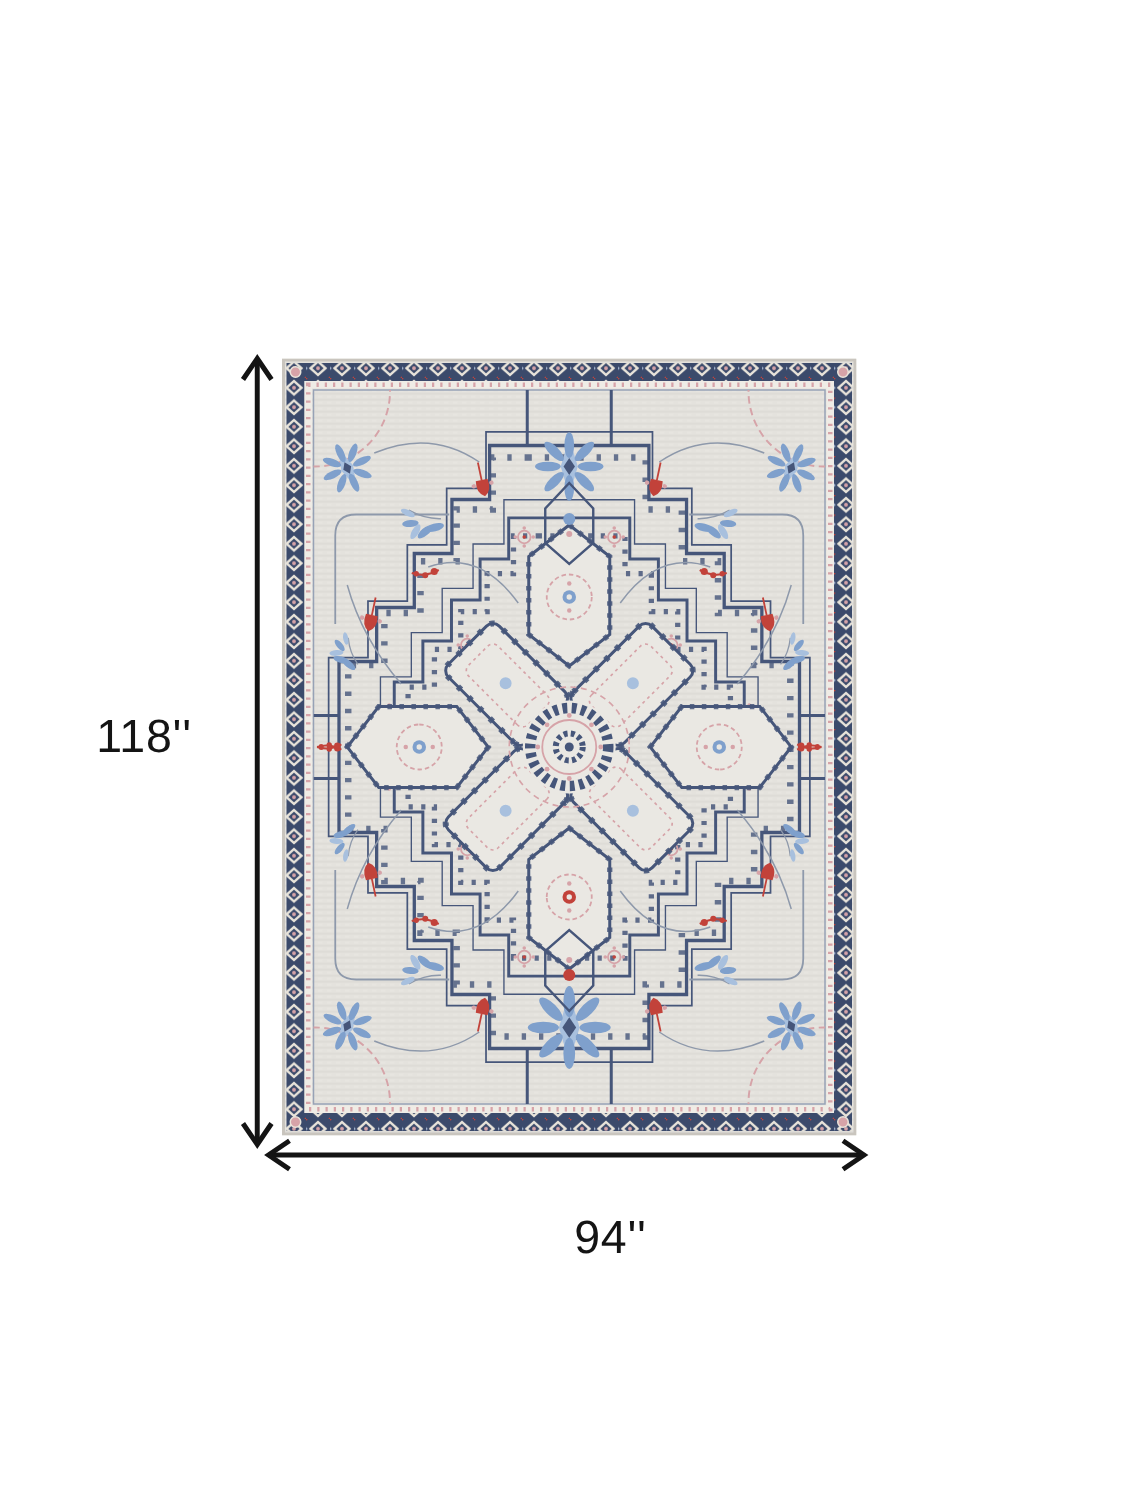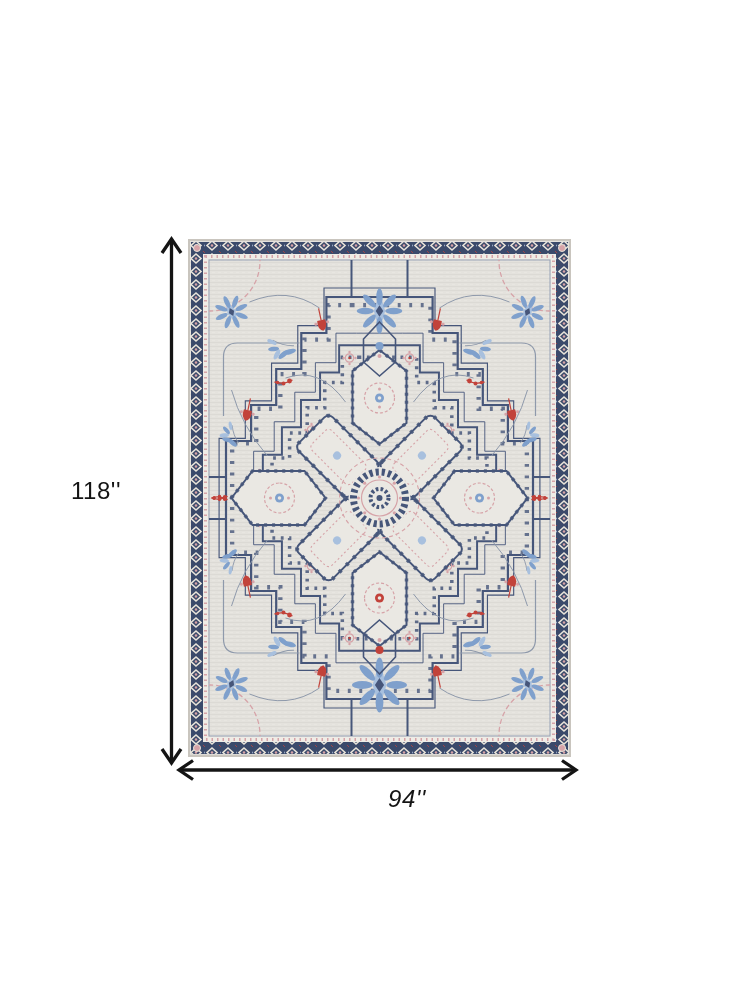--- a/index.html
+++ b/index.html
@@ -7,24 +7,24 @@
     --c-field:#e4e2dd; --c-navy:#46567a; --c-border_navy:#3b4a6b;
     --c-blue:#7fa0cc; --c-blue_light:#a8c0de; --c-red:#c2423a;
     --c-pink:#d6a3a8; --c-vine:#8e99ab; --c-cream:#eae8e3; --c-edge:#c9c5be;
   }
   html,body{margin:0;padding:0;background:var(--bg);}
   .stage{position:relative;width:754px;height:1000px;background:var(--bg);
          font-family:"Liberation Sans", sans-serif;overflow:hidden;}
   .rug{position:absolute;left:188px;top:239px;width:383px;height:518px;margin:0;}
   .rug svg{display:block;}
   .overlay{position:absolute;left:0;top:0;pointer-events:none;}
-  .dim{position:absolute;transform:translate(-50%,-50%);font-size:24px;color:#141414;
+  .dim{position:absolute;transform:translate(-50%,-50%);font-size:31px;color:#141414;
        letter-spacing:0.5px;white-space:nowrap;}
   .dim-h{left:96px;top:491px;}
-  .dim-w{left:407px;top:799px;font-style:italic;}
+  .dim-w{left:407px;top:825px;}
   
   .nf{fill:none}
   .fN{fill:var(--c-navy)} .sN{stroke:var(--c-navy)}
   .fB{fill:var(--c-blue)} .fBl{fill:var(--c-blue_light)}
   .fR{fill:var(--c-red)}  .sR{stroke:var(--c-red)}
   .fP{fill:var(--c-pink)} .sP{stroke:var(--c-pink)}
   .sV{stroke:var(--c-vine)}
   .fC{fill:var(--c-cream)}
   .arrow-stroke{stroke:var(--arrow);stroke-width:3.3;fill:none;}
 </style>

